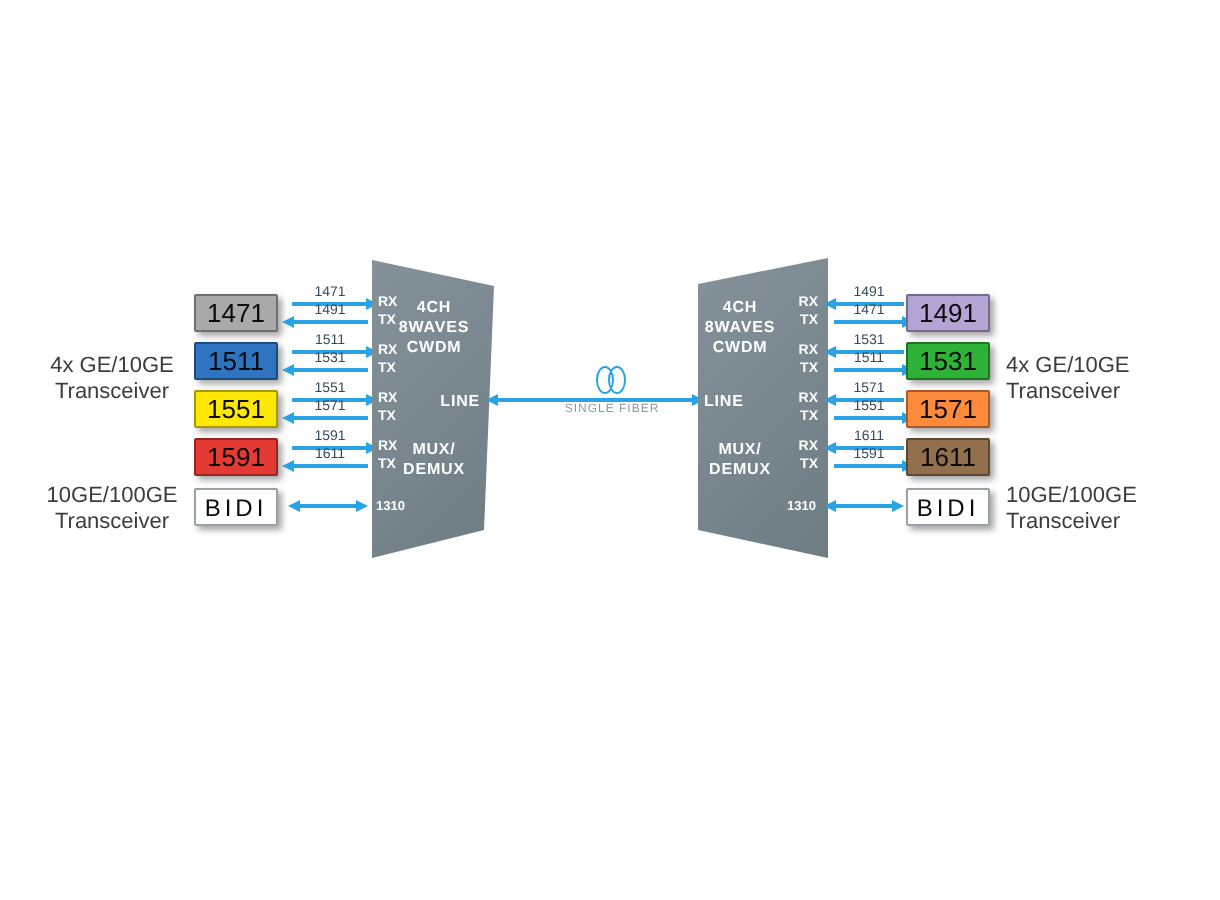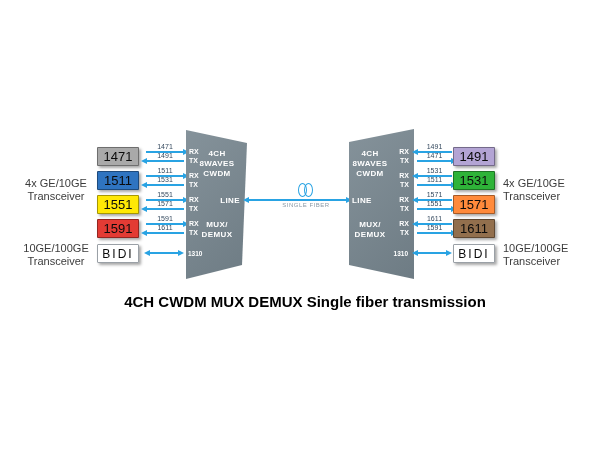--- a/index.html
+++ b/index.html
@@ -170,14 +170,13 @@
 
   <div class="glabel r" style="left:503px;top:177px">
     <span>4x GE/10GE</span>
     <span>Transceiver</span>
   </div>
   <div class="glabel r" style="left:503px;top:242px">
     <span>10GE/100GE</span>
     <span>Transceiver</span>
   </div>
 
-  <div class="title">4CH CWDM MUX DEMUX Single fiber transmission</div>
 </div>
 
 </body></html>

